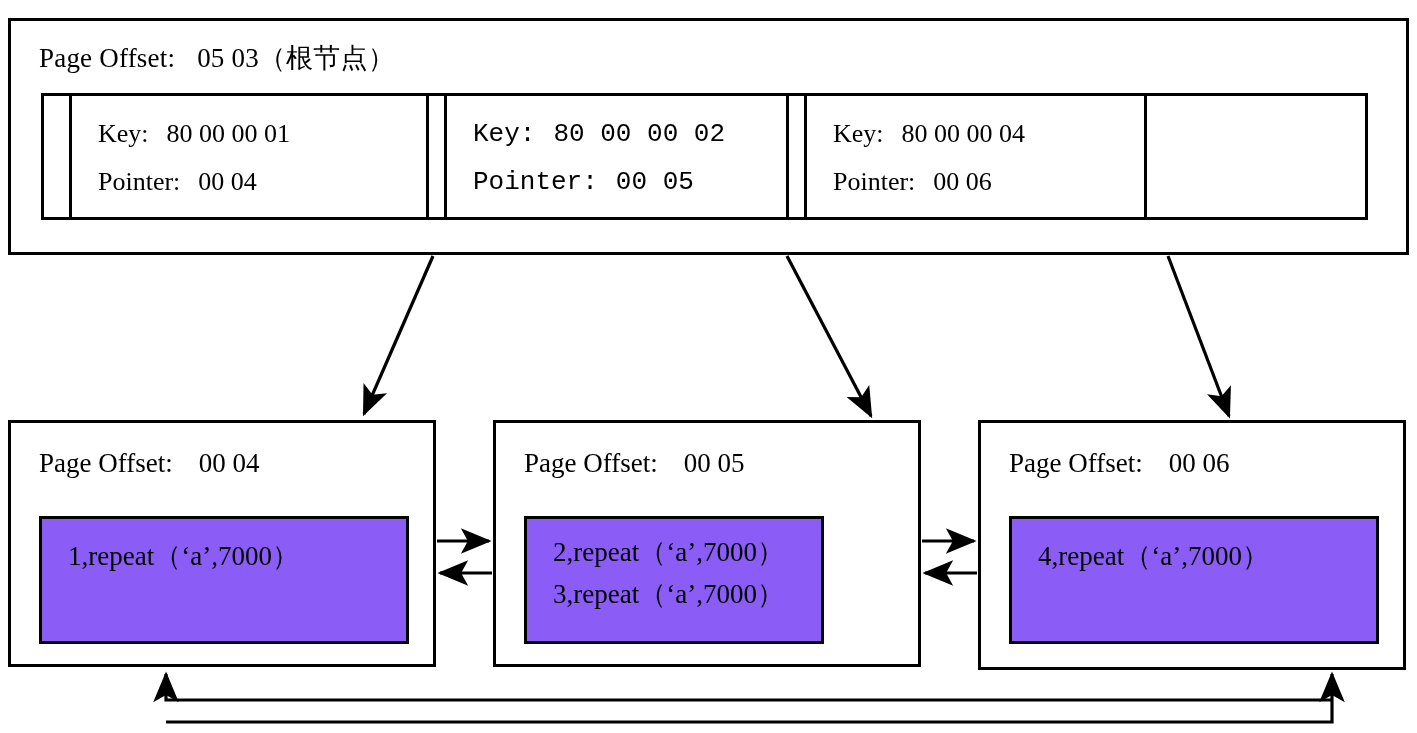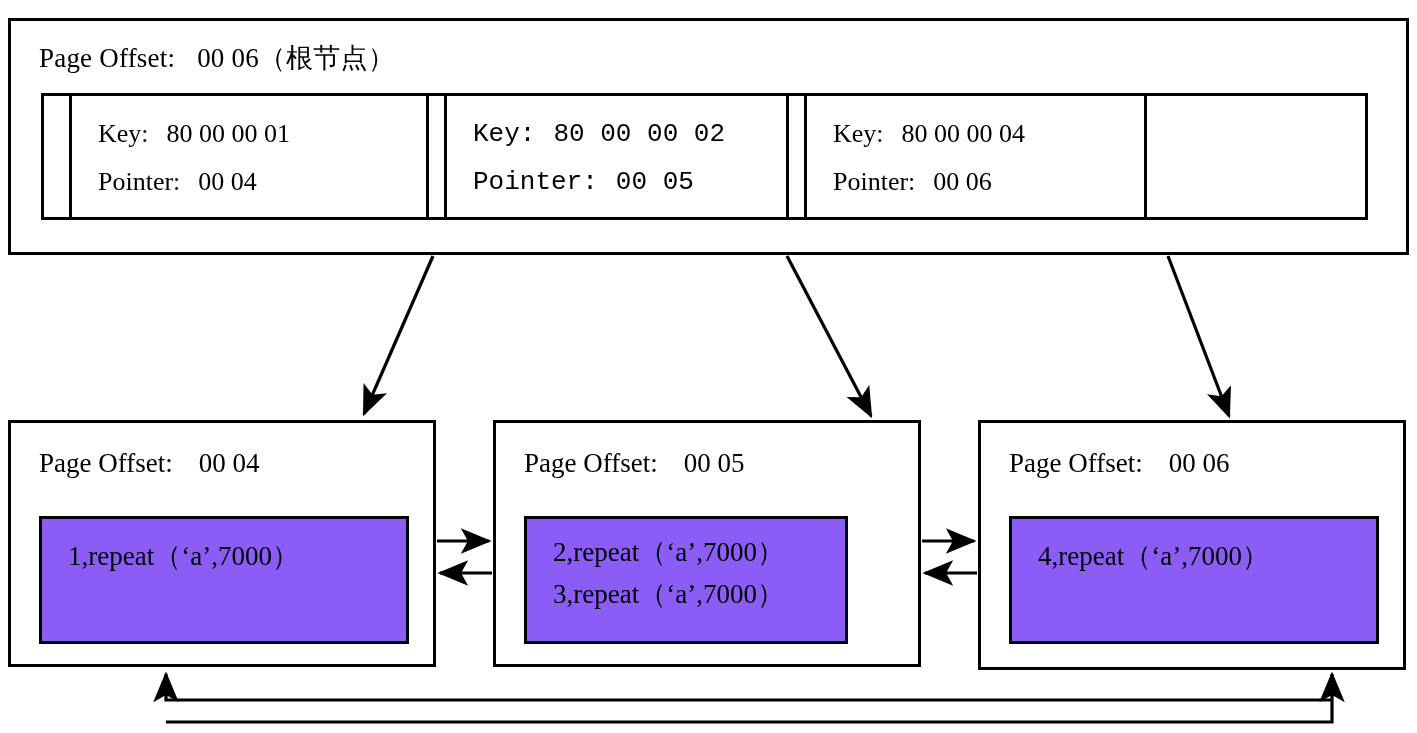--- a/index.html
+++ b/index.html
@@ -126,21 +126,21 @@
   }
 </style>
 </head>
 <body>
 
 <div id="stage">
 
   <div id="root-node" class="box">
 
     <div id="root-header">
-      <span class="lbl">Page Offset:</span><span>00 06（根节点）</span>
+      <span class="lbl">Page Offset:</span><span>05 03（根节点）</span>
     </div>
 
     <div id="root-table">
 
       <div class="sliver" style="left:0px; width:28px;"></div>
 
       <div class="kcell" style="left:28px; width:357px;padding-left:24px;">
         <div class="row r1">
           <span class="lbl">Key:</span><span>80 00 00 01</span>
         </div>
@@ -184,21 +184,21 @@
     </div>
     <div class="leaf-inner" style="left:28px; top:93px; width:370px; height:128px;">
       <div class="rec" style="top:22px;">1,repeat（‘a’,7000）</div>
     </div>
   </div>
 
   <div class="leaf" style="left:493px; top:420px; width:428px; height:247px;text-align:center;">
     <div class="leaf-title">
       <span class="lbl">Page Offset:</span><span>00 05</span>
     </div>
-    <div class="leaf-inner" style="left:28px; top:93px; width:324px; height:128px;padding-left:11px;">
+    <div class="leaf-inner" style="left:28px; top:93px; width:300px; height:128px;padding-left:11px;">
       <div class="rec" style="top:18px;">2,repeat（‘a’,7000）</div>
       <div class="rec" style="top:60px;">3,repeat（‘a’,7000）</div>
     </div>
   </div>
 
   <div class="leaf" style="left:978px; top:420px; width:428px; height:250px;">
     <div class="leaf-title">
       <span class="lbl">Page Offset:</span><span>00 06</span>
     </div>
     <div class="leaf-inner" style="left:28px; top:93px; width:370px; height:128px;">

